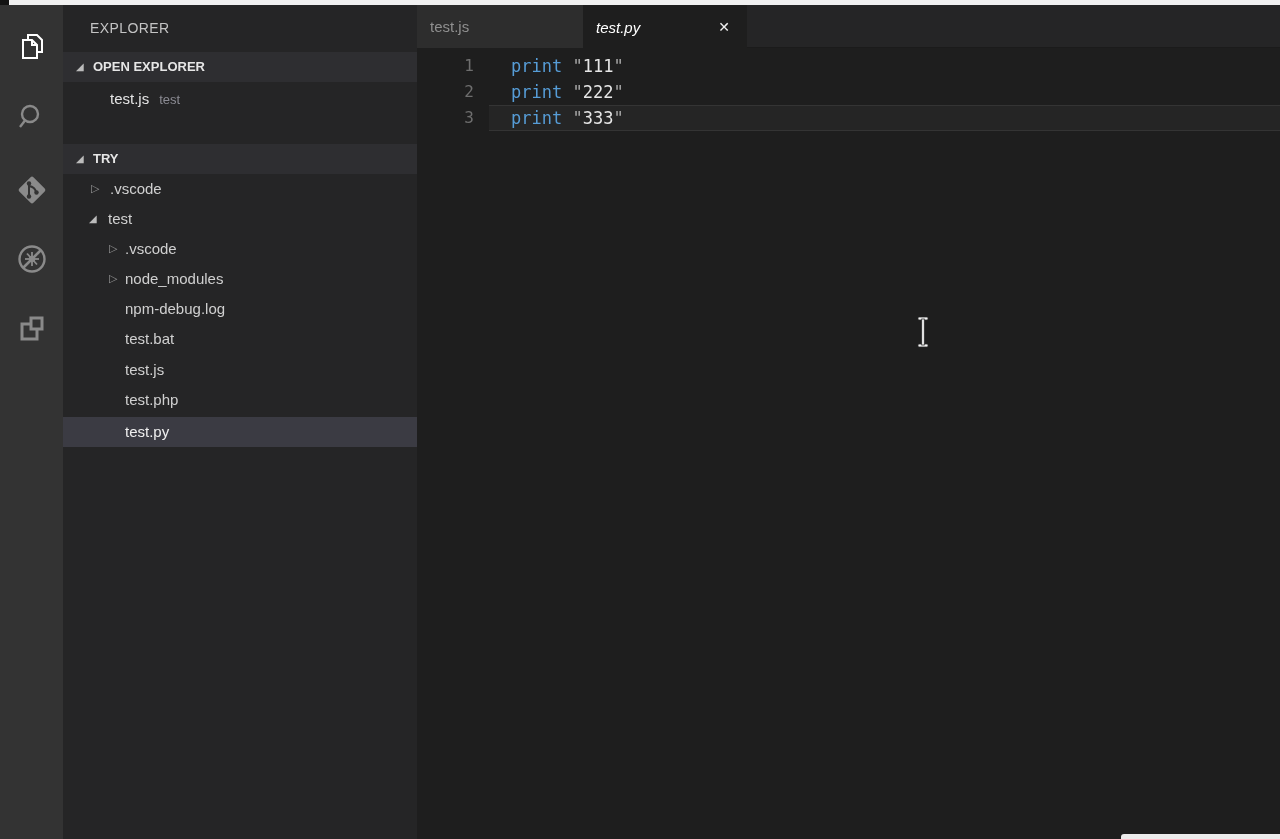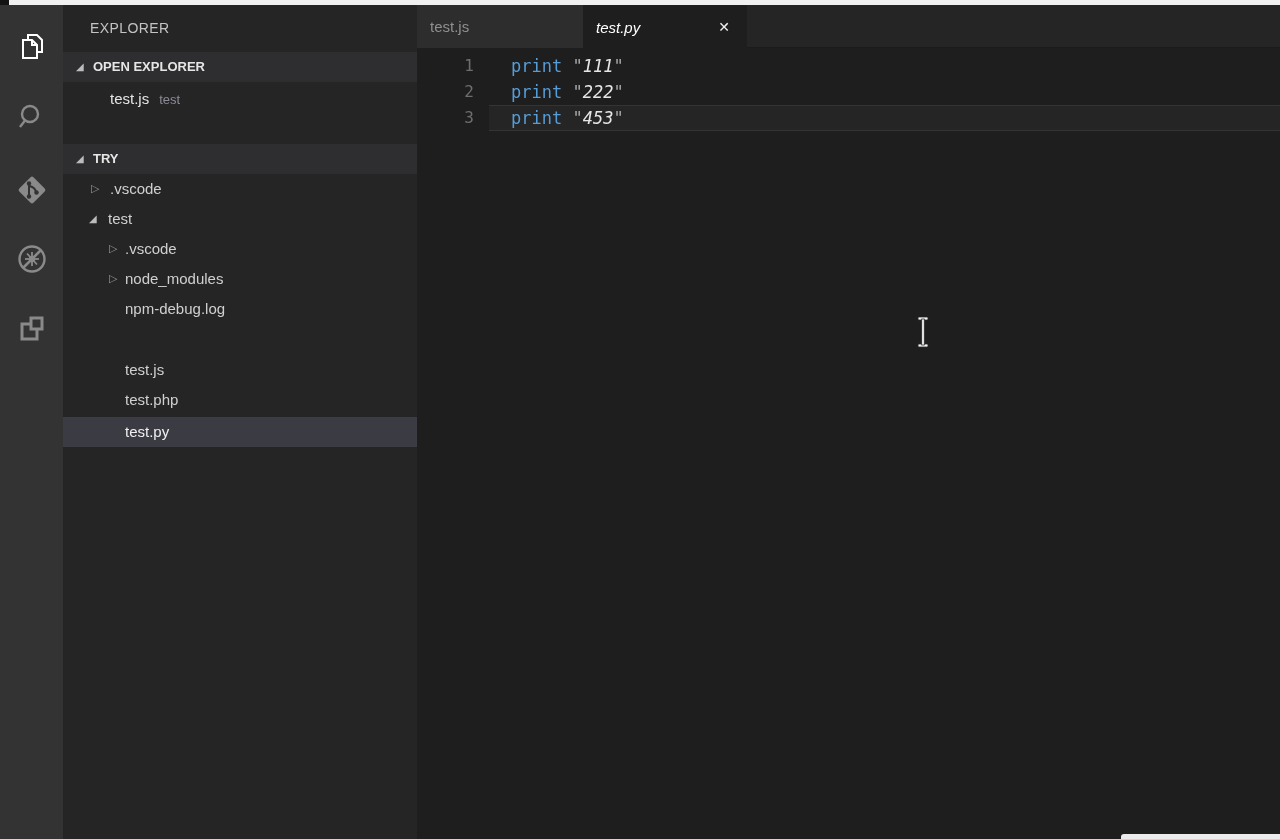--- a/index.html
+++ b/index.html
@@ -52,21 +52,21 @@
   .current-line { position:absolute; left:72px; right:0; top:57px; height:26px;
                   background:rgba(255,255,255,0.035);
                   border-top:1px solid rgba(255,255,255,0.07);
                   border-bottom:1px solid rgba(255,255,255,0.07); }
   .code-area { position:absolute; left:0; top:5px; width:100%; }
   .code-line { display:flex; height:26px; line-height:26px; font-size:17px; }
   .gutter { width:57px; text-align:right; color:#6e6e6e; font-size:16px; flex:none; }
   .code-text { margin-left:37px; }
   .kw { color:#569cd6; }
   .qt { color:#a8a8a8; }
-  .str { color:#e6e6e6;font-style:italic; }
+  .str { color:#e6e6e6; }
 
   
   .ibeam { position:absolute; left:915px; top:317px; width:16px; height:32px; z-index:9; pointer-events:none; }
 
   
   .watermark { position:absolute; left:1121px; top:834px; width:159px; height:31px;
                background:#ececec; border-radius:3px 0 0 3px; display:flex; align-items:center;
                padding-left:6px; z-index:10; }
   .wm-text { font-size:17px; color:#3f3f3f; margin-left:5px; letter-spacing:0.5px; }
 </style>
@@ -162,20 +162,23 @@
 
     <div class="row" style="top:259px;">
       <span class="twistie hollow lvl2-tw">▷</span>
       <span class="lvl2-label">node_modules</span>
     </div>
 
     <div class="row" style="top:289px;">
       <span class="lvl2-label">npm-debug.log</span>
     </div>
 
+    <div class="row" style="top:319px;">
+      <span class="lvl2-label">test.bat</span>
+    </div>
 
     <div class="row" style="top:350px;">
       <span class="lvl2-label">test.js</span>
     </div>
 
     <div class="row" style="top:380px;">
       <span class="lvl2-label">test.php</span>
     </div>
 
     <div class="row selected" style="top:412px;">
@@ -202,21 +205,21 @@
         <span class="code-text"><span class="kw">print</span><span> </span><span class="qt">"</span><span class="str">111</span><span class="qt">"</span></span>
       </div>
 
       <div class="code-line">
         <span class="gutter">2</span>
         <span class="code-text"><span class="kw">print</span><span> </span><span class="qt">"</span><span class="str">222</span><span class="qt">"</span></span>
       </div>
 
       <div class="code-line">
         <span class="gutter">3</span>
-        <span class="code-text"><span class="kw">print</span><span> </span><span class="qt">"</span><span class="str">453</span><span class="qt">"</span></span>
+        <span class="code-text"><span class="kw">print</span><span> </span><span class="qt">"</span><span class="str">333</span><span class="qt">"</span></span>
       </div>
 
     </div>
   </div>
 
   <svg class="ibeam" viewBox="0 0 16 32">
     <g stroke="#2a2a2a" stroke-width="0.8" fill="#f5f5f5">
       <rect x="3" y="0" width="10" height="3" rx="1"></rect>
       <rect x="3" y="27" width="10" height="3" rx="1"></rect>
       <rect x="6.7" y="2" width="2.6" height="26"></rect>

